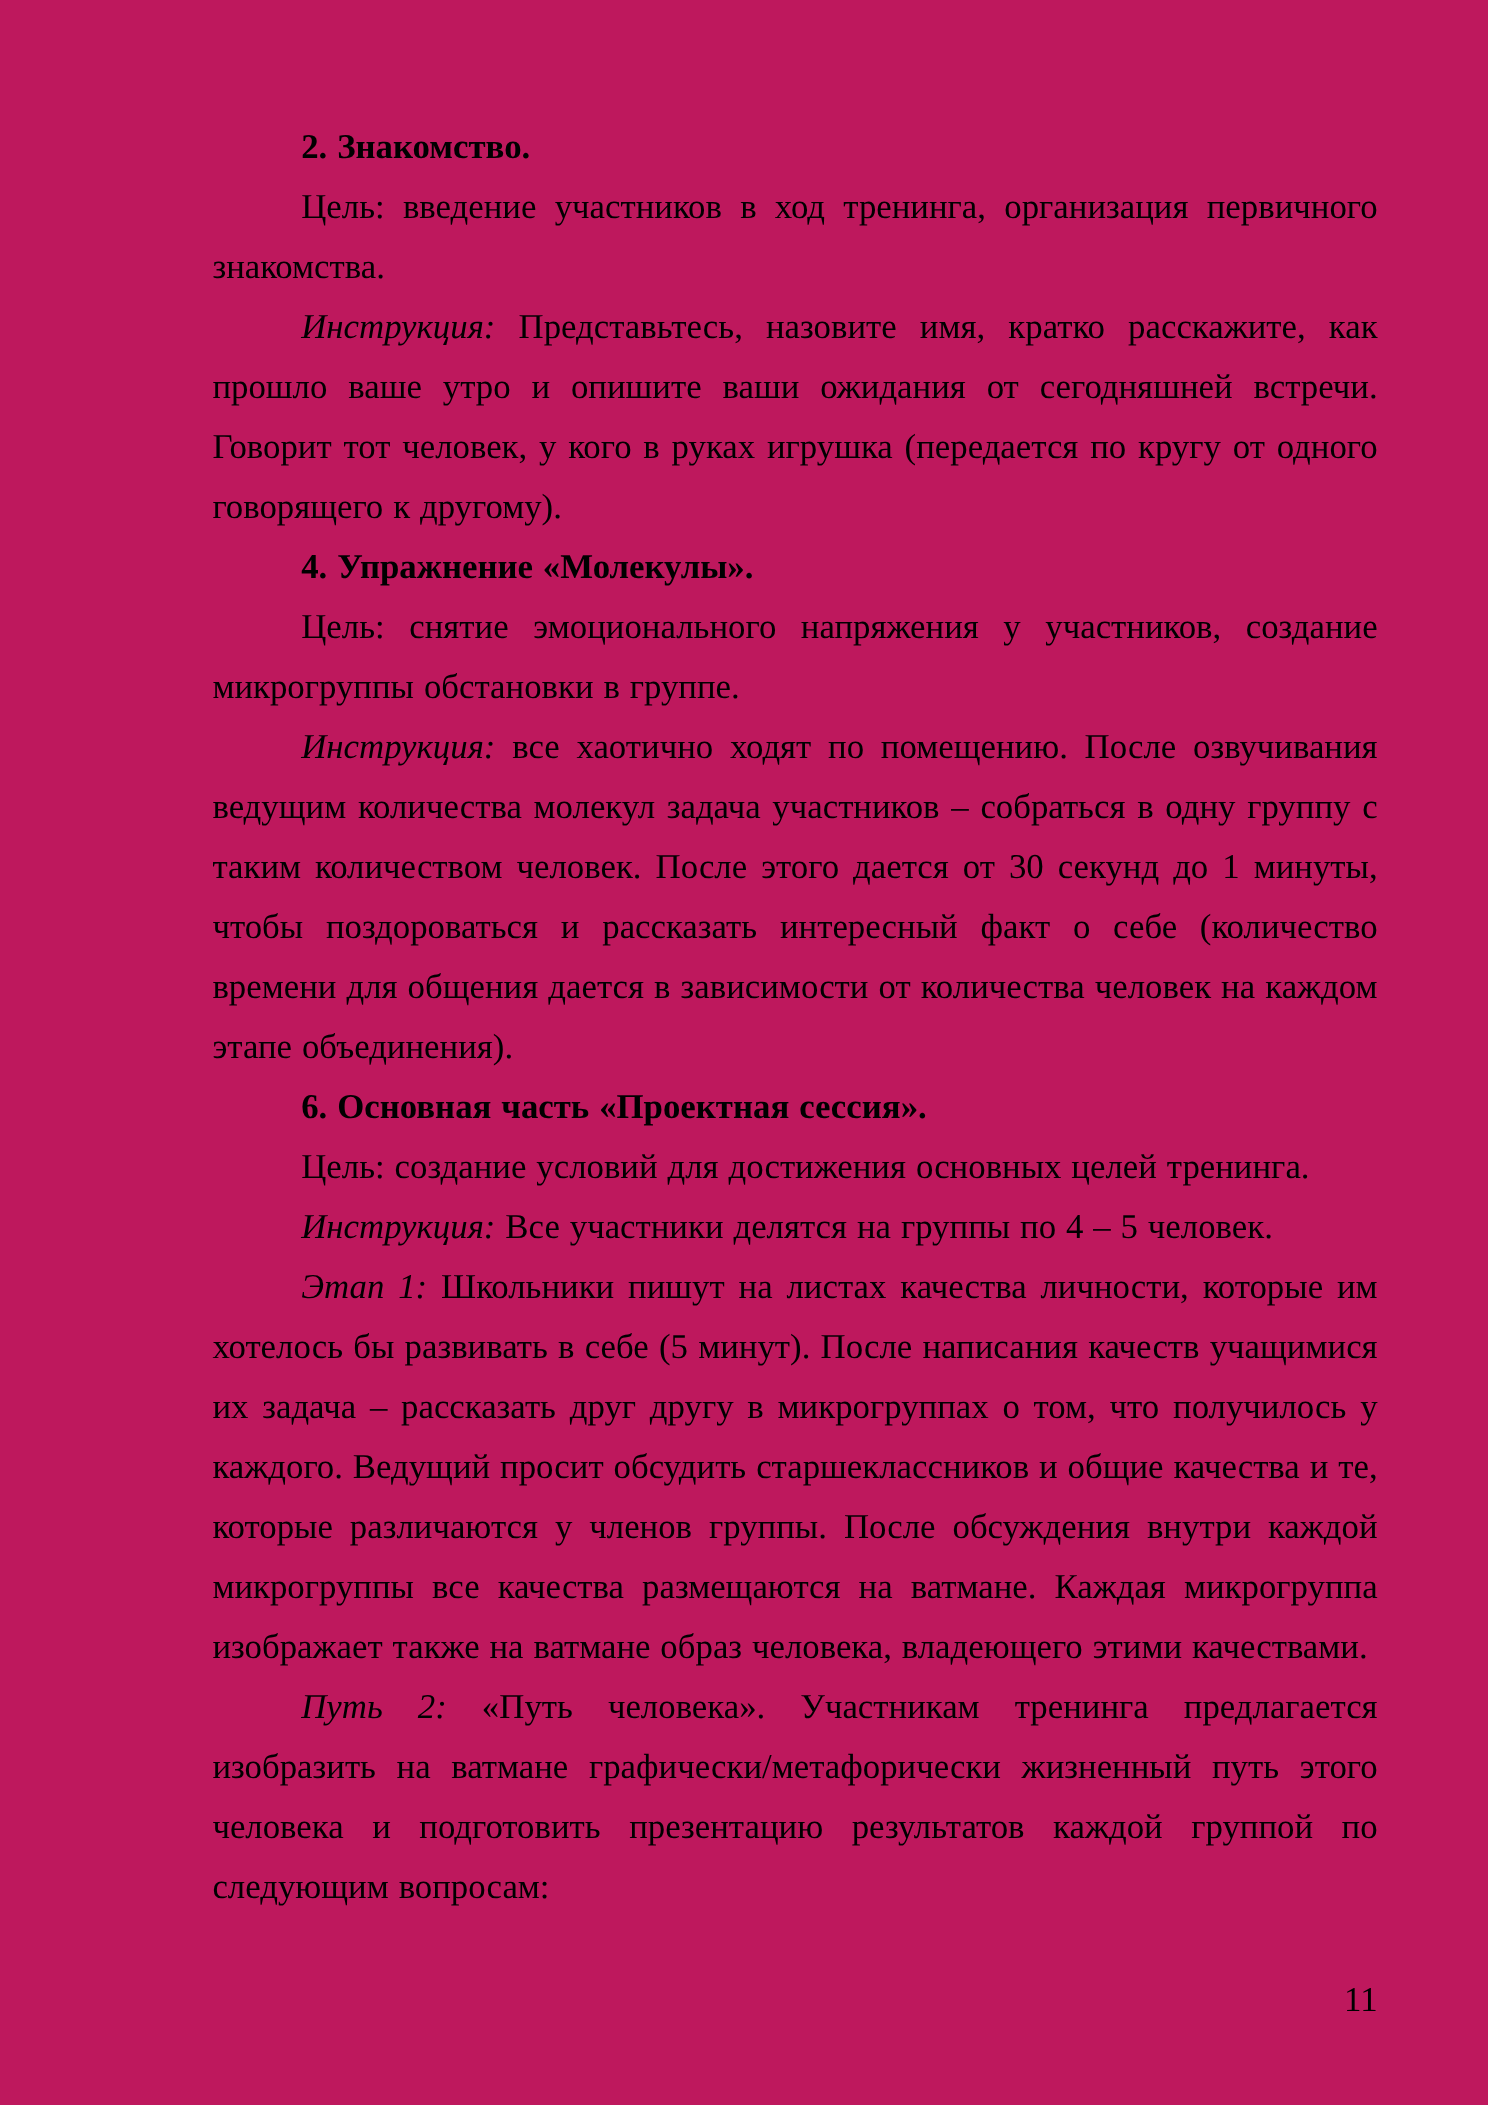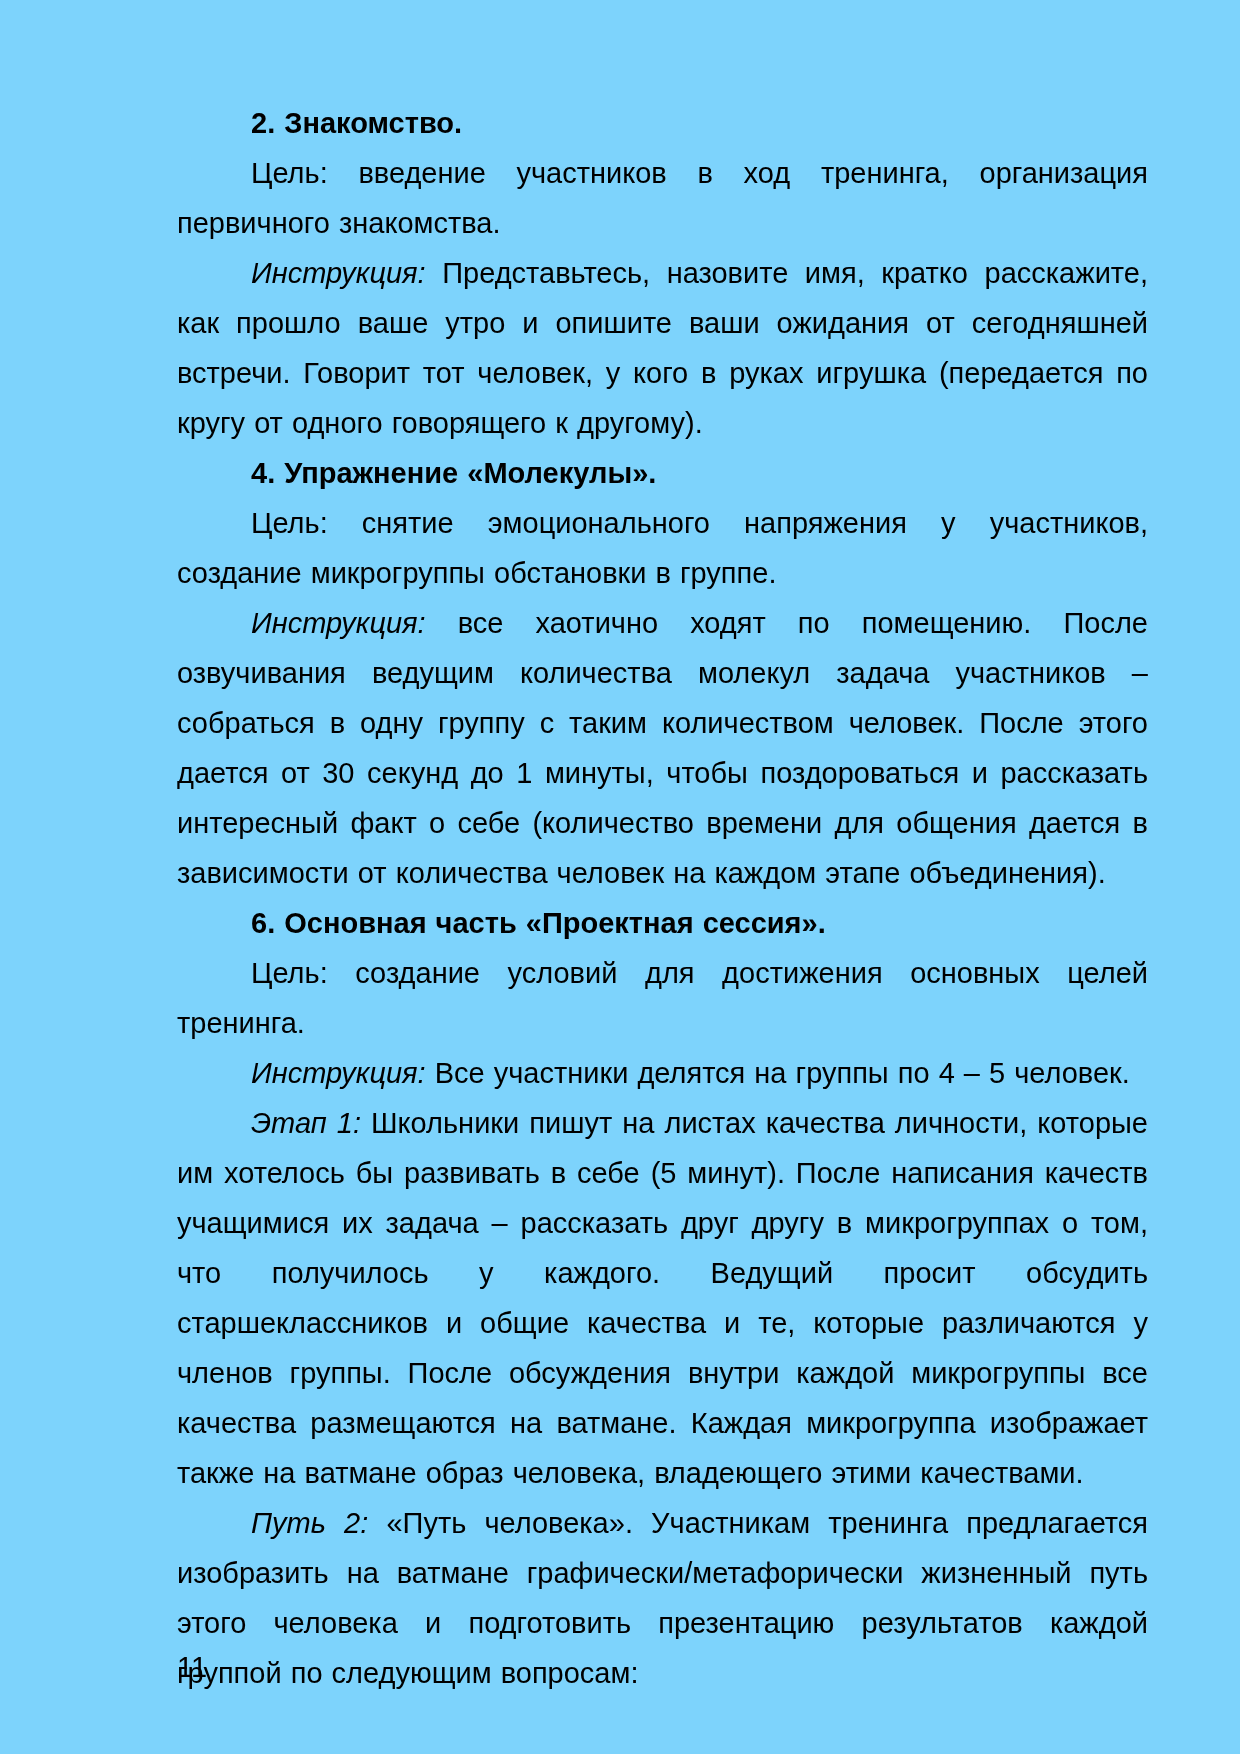--- a/index.html
+++ b/index.html
@@ -5,22 +5,22 @@
   html, body {
     margin: 0;
     padding: 0;
     background: #e9e9e9;
   }
   .page {
     position: relative;
     width: 1240px;
     height: 1754px;
     margin: 0 auto;
-    background: #7dd3fc;
-    font-family: Liberation Sans, sans-serif;
+    background: #be185d;
+    font-family: Liberation Serif, serif;
     color: #000000;
     overflow: hidden;
   }
   .content {
     position: absolute;
     top: 98px;
     left: 177px;
     right: 92px;
   }
   p.doc-para {
@@ -37,21 +37,21 @@
     text-align: left;
   }
   .run-bold   { font-weight: bold; }
   .run-italic { font-style: italic; }
   .run-normal { }
   .footer {
     position: absolute;
     top: 1642px;
     left: 177px;
     right: 92px;
-    text-align: left;
+    text-align: right;
     font-size: 29px;
     line-height: 50px;
   }
 </style>
 </head>
 <body>
 
 <div class="page">
   <div class="content">
       <p class="doc-para doc-heading"><span class="run-bold">2. Знакомство.</span></p>

